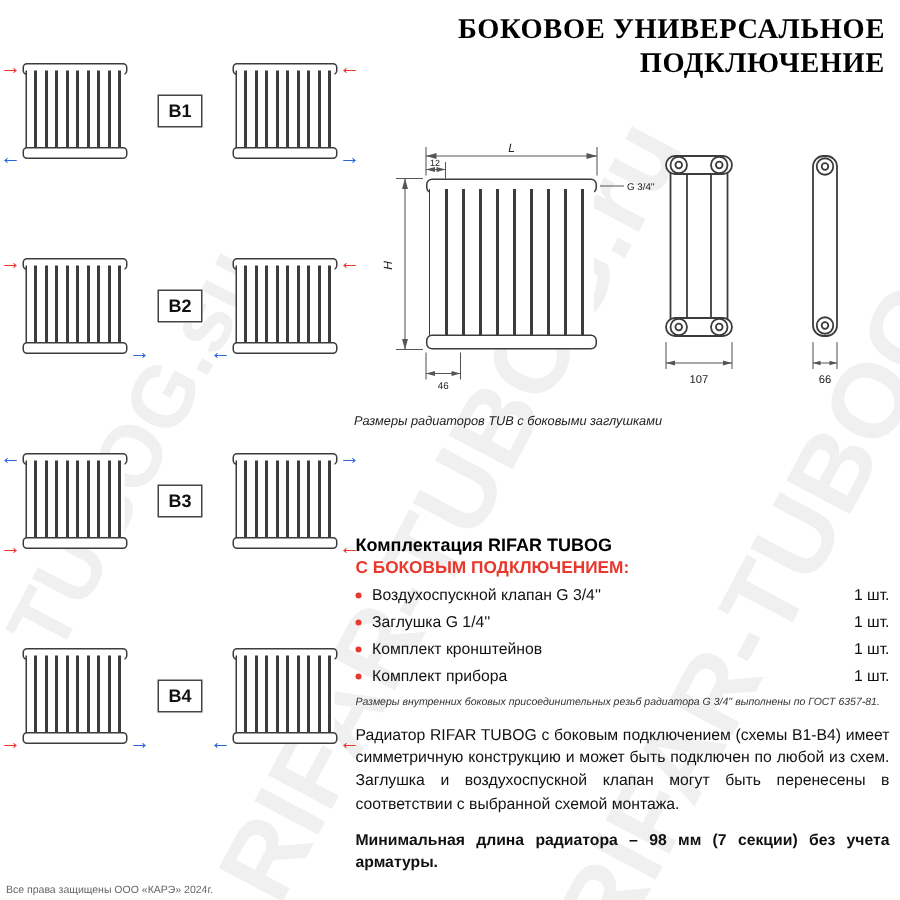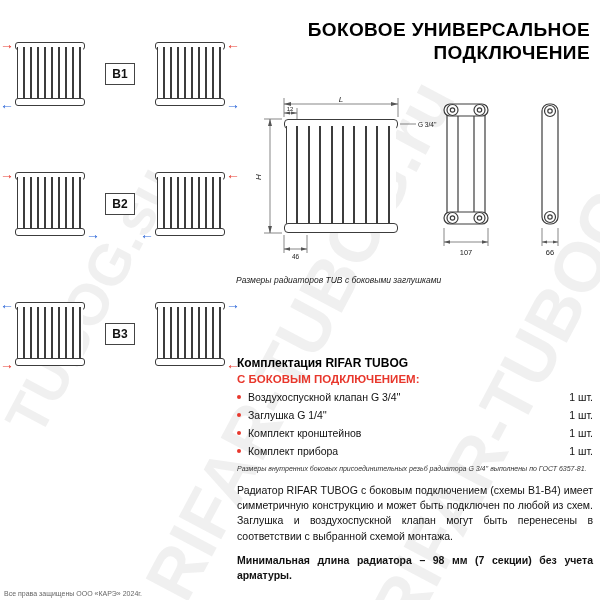--- a/index.html
+++ b/index.html
@@ -12,22 +12,22 @@
   .wm {
     position:absolute; font-weight:bold; white-space:nowrap;
     color:rgba(90,90,90,0.09); pointer-events:none; z-index:0;
     transform:translate(-50%,-50%) rotate(-62deg);
   }
   #wm1 { font-size:58px; left:90px;  top:300px; }
   #wm2 { font-size:70px; left:300px; top:340px; }
   #wm3 { font-size:70px; left:525px; top:370px; }
 
   
-  .title { position:absolute; top:18px; right:10px; text-align:right; z-index:2;
-           font-weight:bold; font-size:19px; line-height:1.22; letter-spacing:0.4px; color:#000; }
+  .title { position:absolute; top:8px; right:10px; text-align:right; z-index:2;
+           font-weight:bold; font-size:19px; line-height:1.22; letter-spacing:0.4px; color:#000;font-family:Liberation Serif, serif; }
 
   
   .schemes { position:absolute; left:0; top:42px; z-index:2;
              display:flex; flex-direction:column; gap:66px; }
   .scheme-row { display:flex; align-items:center; }
   .rad-wrap { position:relative; margin:0 15px; }
   .scheme-label { width:30px; height:22px; border:1px solid #444; background:#fff;
                   display:flex; align-items:center; justify-content:center;
                   font-weight:bold; font-size:12px; margin:0 5px; }
   
@@ -141,20 +141,37 @@
     <div class="scheme-label">В3</div>
     <div class="rad-wrap">
       <span class="arrow blue r pos-tr"></span>
       <span class="arrow red l pos-br"></span>
       <div class="radiator">
           <div class="tubes"></div>
         </div>
     </div>
   </div>
 
+  <div class="scheme-row">
+    <div class="rad-wrap">
+      <span class="arrow red r pos-bl"></span>
+      <span class="arrow blue r pos-br"></span>
+      <div class="radiator">
+          <div class="tubes"></div>
+        </div>
+    </div>
+    <div class="scheme-label">В4</div>
+    <div class="rad-wrap">
+      <span class="arrow red l pos-br"></span>
+      <span class="arrow blue l pos-bl"></span>
+      <div class="radiator">
+          <div class="tubes"></div>
+        </div>
+    </div>
+  </div>
 
 </div>
 
 <div class="front-view">
   <div class="radiator front">
       <div class="tubes"></div>
     </div>
   <svg width="205" height="178" viewBox="0 0 205 178">
     <g stroke="#555" stroke-width="0.7" fill="none">
       <line x1="36" y1="5" x2="36" y2="24"></line>

